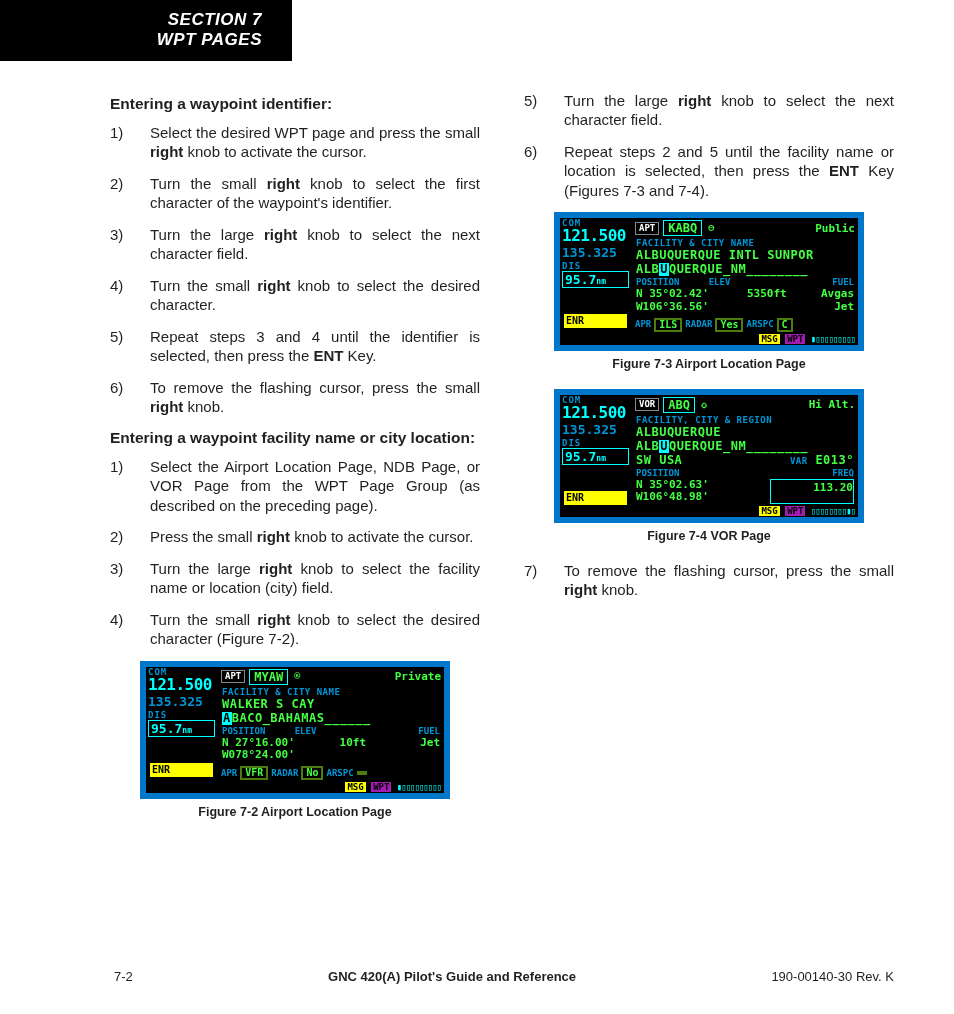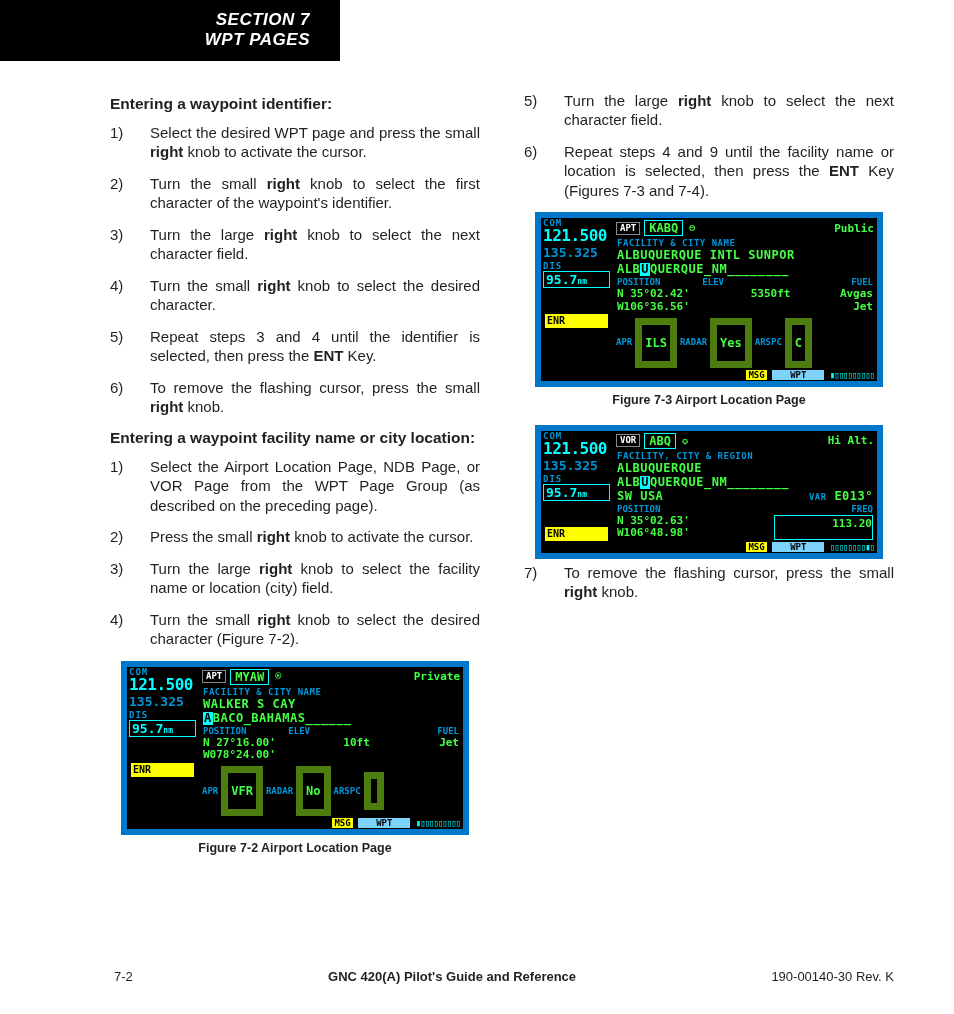--- a/index.html
+++ b/index.html
@@ -8,21 +8,21 @@
     height: 1014px;
     background: #fff;
     font-family: "Myriad Pro", "Segoe UI", Arial, sans-serif;
     color: #231f20;
     position: relative;
   }
   .section-tab {
     background: #000;
     color: #fff;
     padding: 10px 30px 10px 90px;
-    width: 340px;
+    width: 292px;
     font-weight: 700;
     font-size: 17px;
     line-height: 1.2;
     text-align: right;
     font-style: italic;
     letter-spacing: 0.5px;
   }
   .content {
     display: flex;
     padding: 30px 60px 0 110px;
@@ -57,21 +57,21 @@
     justify-content: space-between;
     padding: 0 60px 0 110px;
     font-size: 13px;
   }
   .footer .mid { font-weight: 700; }
 
   
   .gps {
     border: 6px solid #0077c8;
     background: #000;
-    width: 348px;
+    width: 310px;
     margin: 10px auto 4px;
     font-family: "Lucida Console", Monaco, monospace;
     font-size: 11px;
     color: #0ff;
     line-height: 1;
   }
   .gps-row { display: flex; }
   .gps-left {
     width: 72px;
     border-right: 1px solid #000;
@@ -93,24 +93,24 @@
   .gps-line { color: #4f4; font-size: 12px; font-weight: 700; padding: 0 4px 2px; letter-spacing: 0.5px; white-space: nowrap; overflow: hidden; }
   .gps-line .cur { background: #0ff; color: #000; padding: 0 1px; }
   .gps-hdr3 { display: flex; color: #0095d6; font-size: 9px; font-weight: 700; padding: 1px 4px; }
   .gps-hdr3 > div { flex: 1; }
   .gps-data3 { display: flex; padding: 0 4px 2px; font-size: 11px; font-weight: 700; }
   .gps-data3 .pos { color: #4f4; flex: 1.4; line-height: 1.15; }
   .gps-data3 .elev { color: #4f4; flex: 0.8; text-align: center; }
   .gps-data3 .fuel { color: #4f4; flex: 0.8; text-align: right; line-height: 1.15; }
   .gps-bot { display: flex; padding: 2px 3px; gap: 3px; font-size: 9px; font-weight: 700; align-items: center; }
   .gps-bot .k { color: #0095d6; }
-  .gps-bot .v { border: 7px solid #4d7c0f; color: #4f4; padding: 12px 3px; font-size: 12px; }
+  .gps-bot .v { border: 2px solid #4d7c0f; color: #4f4; padding: 0 3px; font-size: 10px; }
   .gps-msg { background: #000; text-align: right; padding: 1px 3px; font-size: 9px; }
   .gps-msg .m { background: #ff0; color: #000; font-weight: 700; padding: 0 2px; }
-  .gps-msg .w { background: #7dd3fc; color: #000; font-weight: 700; padding: 0 18px; }
+  .gps-msg .w { background: #a21caf; color: #000; font-weight: 700; padding: 0 2px; }
   .gps-msg .bars { color: #0ff; letter-spacing: -1px; }
   .sym { color: #4f4; font-size: 10px; margin: 0 2px; }
 </style>
 </head>
 <body>
 
 <div class="section-tab">
   <div>SECTION 7</div>
   <div>WPT PAGES</div>
 </div>
@@ -181,21 +181,21 @@
           <div class="gps-msg"><span class="m">MSG</span> <span class="w">WPT</span> <span class="bars">▮▯▯▯▯▯▯▯▯▯</span></div>
         </div>
       </div>
     </div>
     <div class="figcap">Figure 7-2  Airport Location Page</div>
   </div>
 
   <div class="col">
     <ol style="counter-reset: step 4;">
       <li><span>Turn the large </span><span class="b">right</span><span> knob to select the next character field.</span></li>
-      <li><span>Repeat steps 4 and 9 until the facility name or location is selected, then press the </span><span class="b">ENT</span><span> Key (Figures 7-3 and 7-4).</span></li>
+      <li><span>Repeat steps 2 and 5 until the facility name or location is selected, then press the </span><span class="b">ENT</span><span> Key (Figures 7-3 and 7-4).</span></li>
     </ol>
 
     <div class="gps">
       <div class="gps-row">
         <div class="gps-left">
           <div class="lbl">COM</div>
           <div class="val">121.500</div>
           <div class="val2" style="color:#0095d6">135.325</div>
           <div class="lbl">DIS</div>
           <div class="val2" style="border:1px solid #0ff;margin:0 2px;padding:1px 2px;"><span>95.7</span><span style="font-size:8px">nm</span></div>
@@ -275,20 +275,21 @@
             <div class="pos">
                 <div>N 35°02.63'</div>
                 <div>W106°48.98'</div>
               </div>
             <div class="elev" style="flex:1;text-align:right;border:1px solid #0ff;padding:2px 0;margin-left:20px">113.20</div>
           </div>
           <div class="gps-msg"><span class="m">MSG</span> <span class="w">WPT</span> <span class="bars">▯▯▯▯▯▯▯▯▮▯</span></div>
         </div>
       </div>
     </div>
+    <div class="figcap">Figure 7-4  VOR Page</div>
 
     <ol style="counter-reset: step 6;">
       <li><span>To remove the flashing cursor, press the small </span><span class="b">right</span><span> knob.</span></li>
     </ol>
   </div>
 </div>
 
 <div class="footer">
   <div>7-2</div>
   <div class="mid">GNC 420(A) Pilot's Guide and Reference</div>

